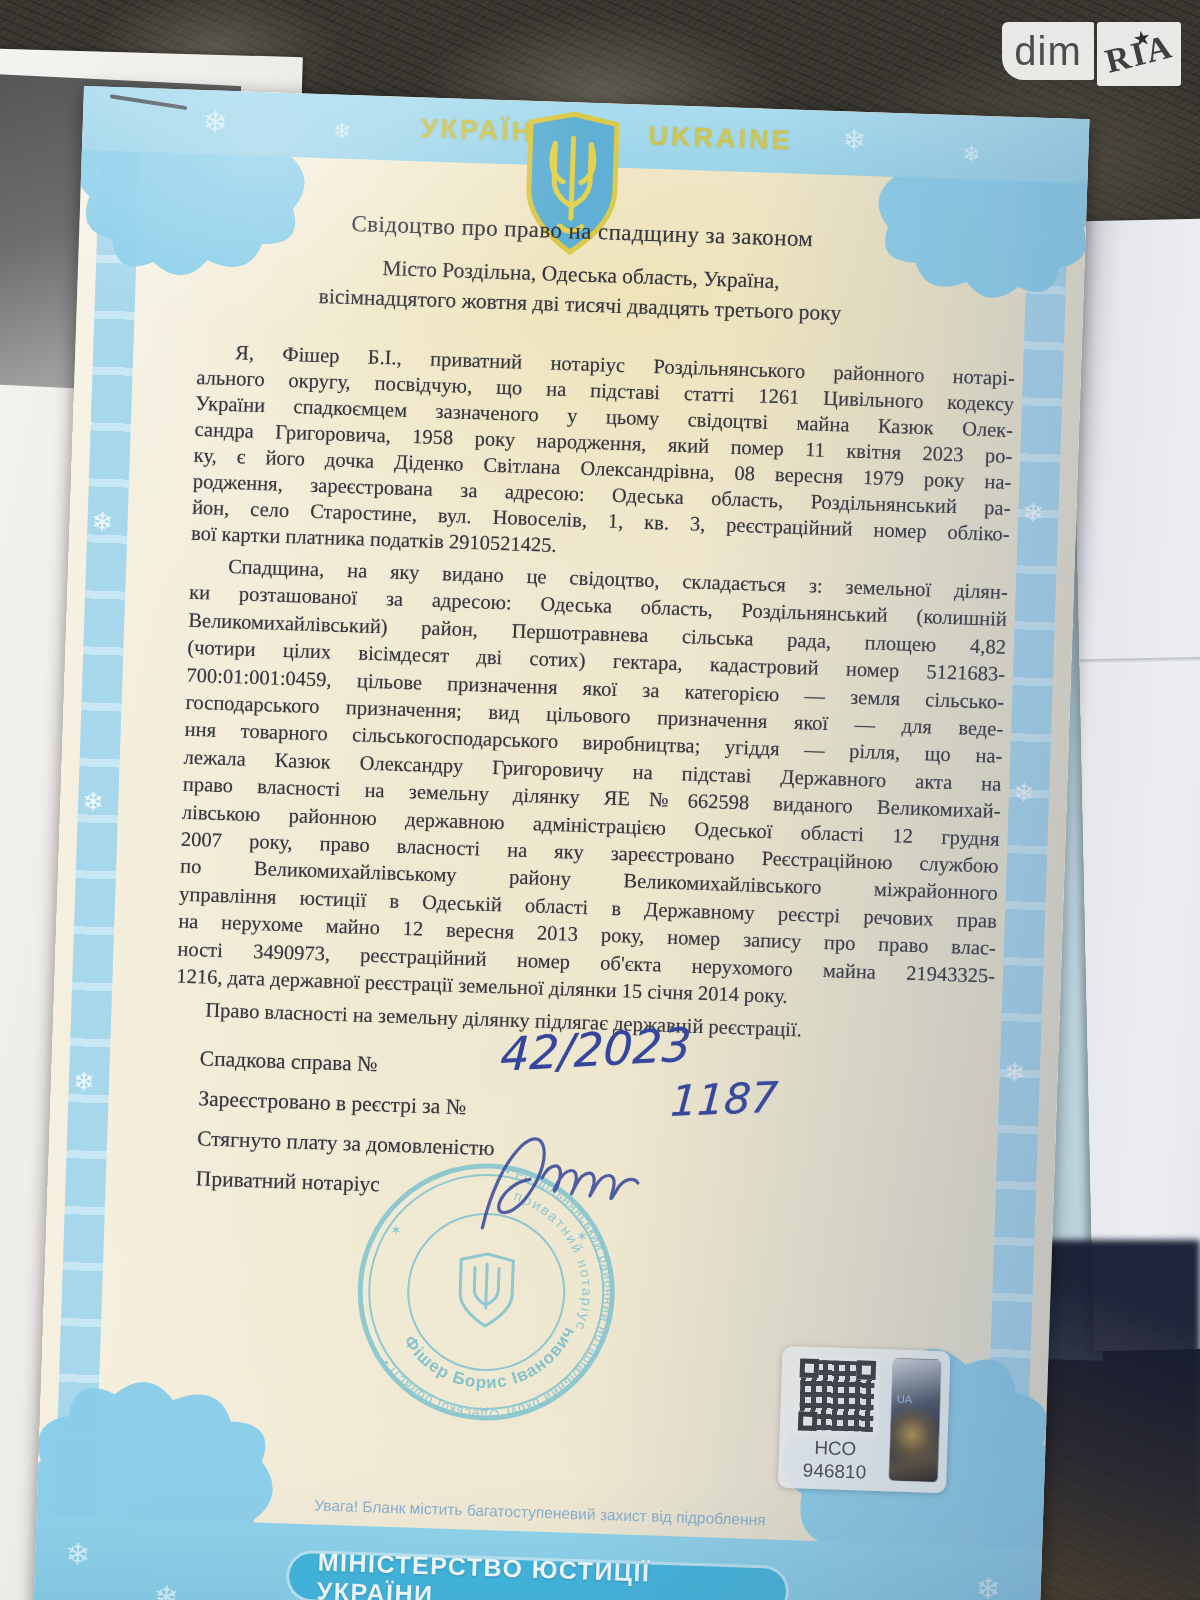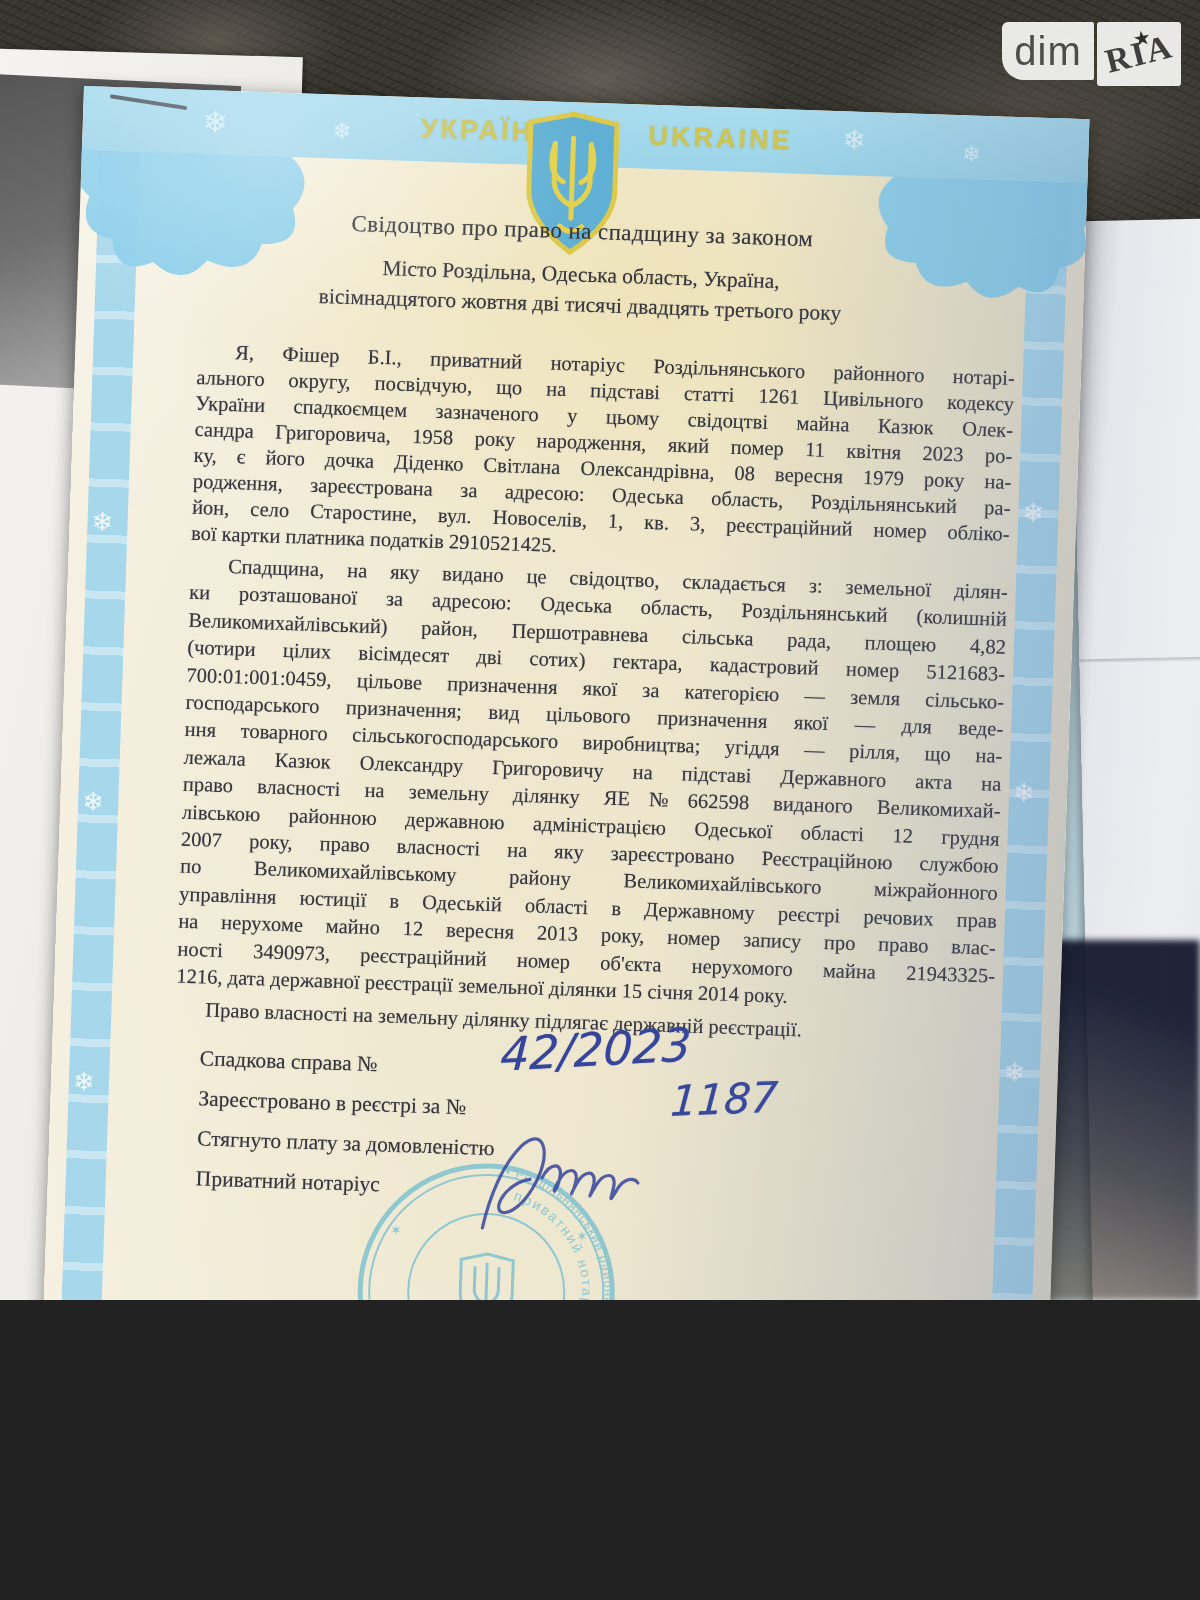--- a/index.html
+++ b/index.html
@@ -1,16 +1,16 @@
 <!DOCTYPE html>
 <html><head>
 <meta charset="utf-8">
 <style>
   html,body{margin:0;padding:0;background:#222;}
-  .photo{position:relative;width:1200px;height:1300px;overflow:hidden;
+  .photo{position:relative;width:1200px;height:1600px;overflow:hidden;
     font-family:"Liberation Serif","DejaVu Serif",serif;
     background-color:#38362f;
     background-image:
       radial-gradient(180px 90px at 18% 3%, rgba(130,120,108,.5), transparent 70%),
       radial-gradient(260px 120px at 50% 6%, rgba(150,140,128,.45), transparent 70%),
       radial-gradient(300px 160px at 86% 10%, rgba(110,102,92,.5), transparent 70%),
       radial-gradient(200px 420px at 97% 40%, rgba(92,86,78,.55), transparent 70%),
       radial-gradient(260px 420px at 96% 78%, rgba(28,34,56,.9), transparent 75%),
       repeating-linear-gradient(23deg, transparent 0 7px, rgba(0,0,0,.18) 7px 9px),
       repeating-linear-gradient(-41deg, transparent 0 5px, rgba(255,255,255,.04) 5px 6px);}

